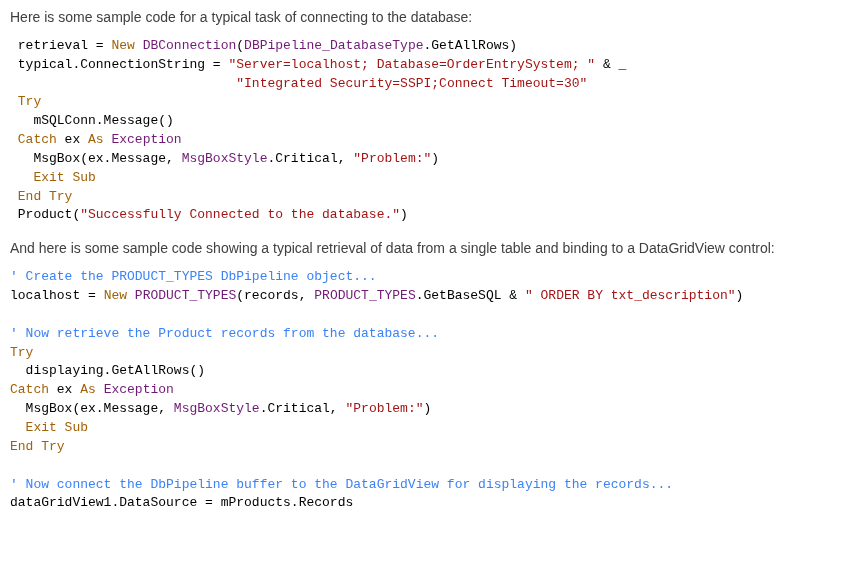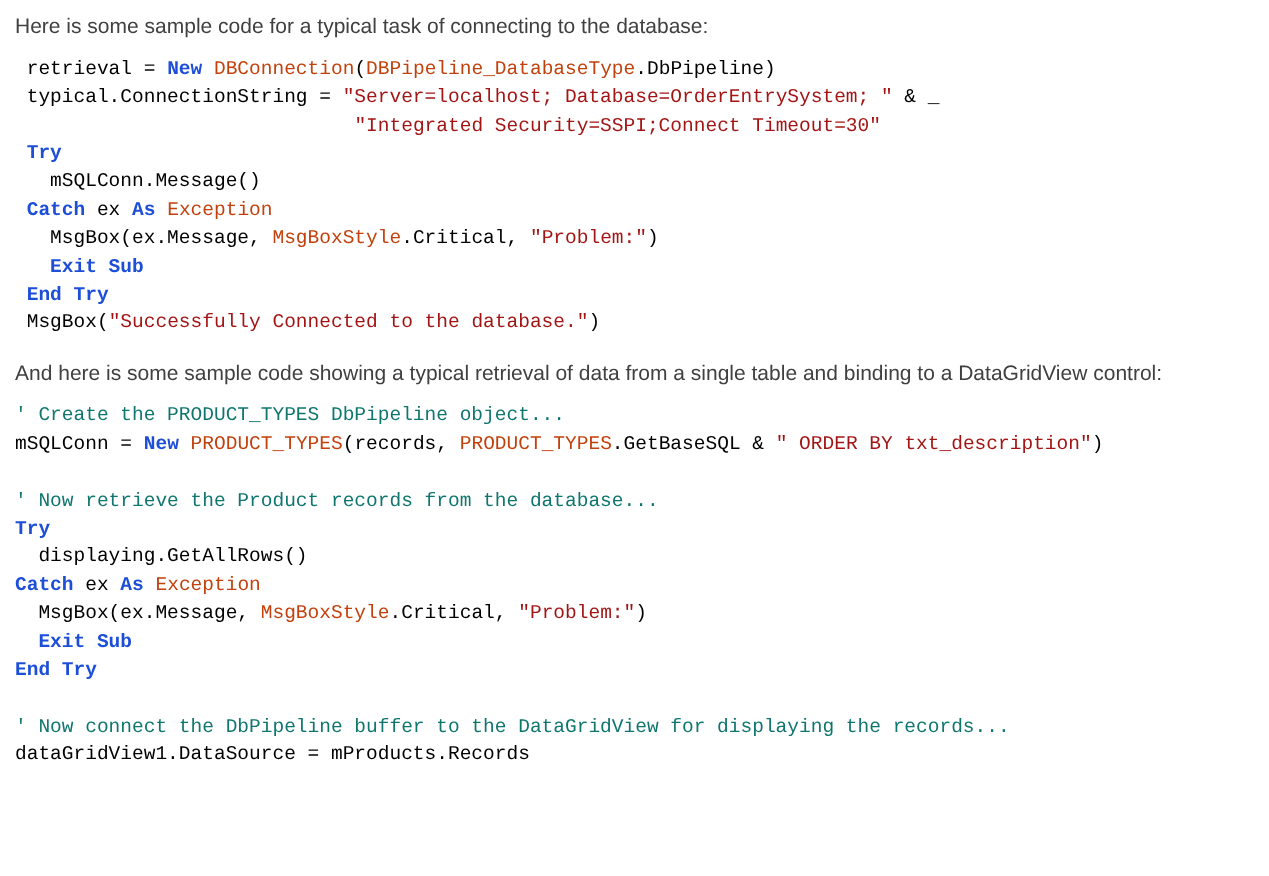--- a/index.html
+++ b/index.html
@@ -19,45 +19,45 @@
     line-height: 1.35;
   }
   pre.code {
     font-family: Consolas, "Courier New", monospace;
     font-size: 13px;
     line-height: 1.45;
     white-space: pre;
     margin: 6px 0 14px 0;
     color: #000;
   }
-  .kw  { color: #1d4ed8; font-weight: bold; }          
-  .typ { color: #c2410c; }          
+  .kw  { color: #a16207; }          
+  .typ { color: #701a75; }          
   .str { color: #a31515; }          
-  .com { color: #0f766e; }          
+  .com { color: #3b82f6; }          
 </style>
 </head>
 <body>
 
 <p class="prose">Here is some sample code for a typical task of connecting to the database:</p>
 
-<pre class="code"><span> retrieval = </span><span class="kw">New</span><span> </span><span class="typ">DBConnection</span><span>(</span><span class="typ">DBPipeline_DatabaseType</span><span>.DbPipeline)</span>
+<pre class="code"><span> retrieval = </span><span class="kw">New</span><span> </span><span class="typ">DBConnection</span><span>(</span><span class="typ">DBPipeline_DatabaseType</span><span>.GetAllRows)</span>
 <span> typical.ConnectionString = </span><span class="str">"Server=localhost; Database=OrderEntrySystem; "</span><span> &amp; _</span>
 <span>                             </span><span class="str">"Integrated Security=SSPI;Connect Timeout=30"</span>
 <span class="kw"> Try</span>
 <span>   mSQLConn.Message()</span>
 <span class="kw"> Catch</span><span> ex </span><span class="kw">As</span><span> </span><span class="typ">Exception</span>
 <span>   MsgBox(ex.Message, </span><span class="typ">MsgBoxStyle</span><span>.Critical, </span><span class="str">"Problem:"</span><span>)</span>
 <span class="kw">   Exit Sub</span>
 <span class="kw"> End Try</span>
-<span> MsgBox(</span><span class="str">"Successfully Connected to the database."</span><span>)</span></pre>
+<span> Product(</span><span class="str">"Successfully Connected to the database."</span><span>)</span></pre>
 
 <p class="prose">And here is some sample code showing a typical retrieval of data from a single table and binding to a DataGridView control:</p>
 
 <pre class="code"><span class="com">' Create the PRODUCT_TYPES DbPipeline object...</span>
-<span>mSQLConn = </span><span class="kw">New</span><span> </span><span class="typ">PRODUCT_TYPES</span><span>(records, </span><span class="typ">PRODUCT_TYPES</span><span>.GetBaseSQL &amp; </span><span class="str">" ORDER BY txt_description"</span><span>)</span>
+<span>localhost = </span><span class="kw">New</span><span> </span><span class="typ">PRODUCT_TYPES</span><span>(records, </span><span class="typ">PRODUCT_TYPES</span><span>.GetBaseSQL &amp; </span><span class="str">" ORDER BY txt_description"</span><span>)</span>
 
 <span class="com">' Now retrieve the Product records from the database...</span>
 <span class="kw">Try</span>
 <span>  displaying.GetAllRows()</span>
 <span class="kw">Catch</span><span> ex </span><span class="kw">As</span><span> </span><span class="typ">Exception</span>
 <span>  MsgBox(ex.Message, </span><span class="typ">MsgBoxStyle</span><span>.Critical, </span><span class="str">"Problem:"</span><span>)</span>
 <span class="kw">  Exit Sub</span>
 <span class="kw">End Try</span>
 
 <span class="com">' Now connect the DbPipeline buffer to the DataGridView for displaying the records...</span>

